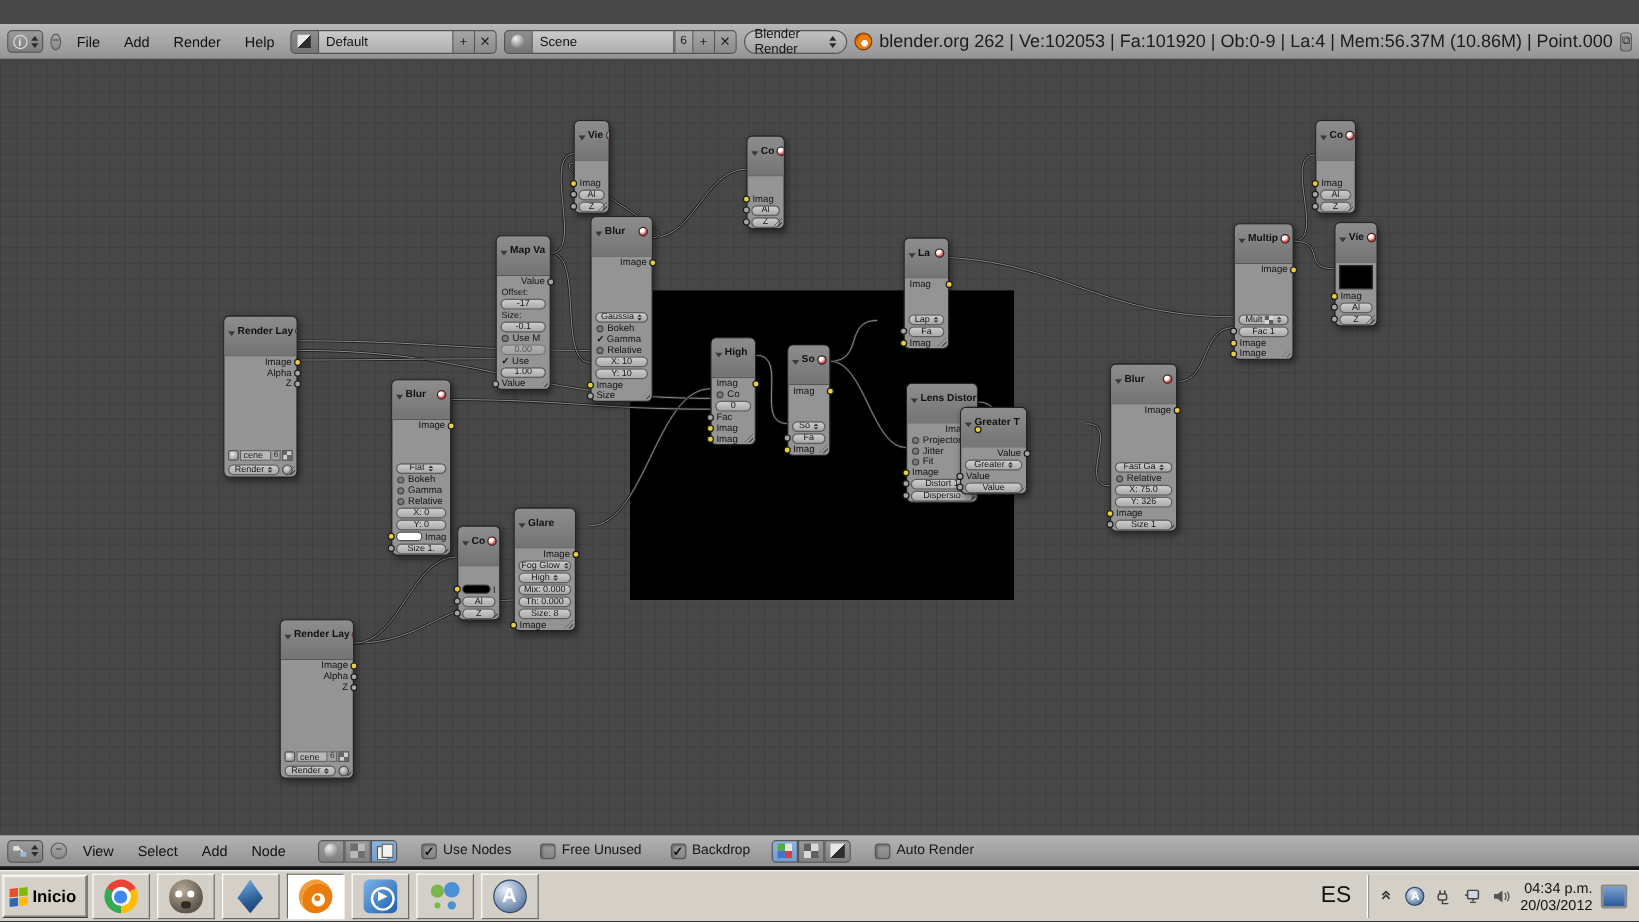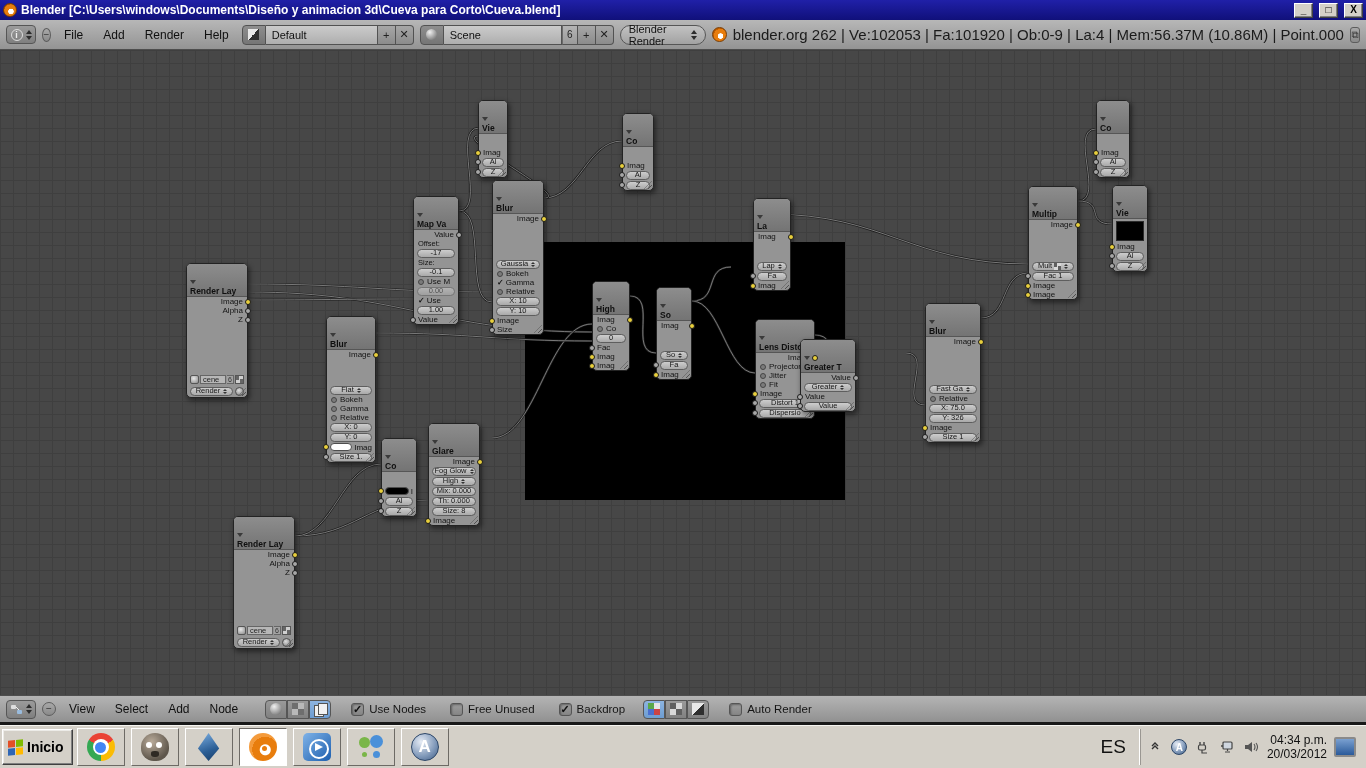--- a/index.html
+++ b/index.html
@@ -54,21 +54,21 @@
     background-image:linear-gradient(#3f3f3f 1px,transparent 1px),linear-gradient(90deg,#3f3f3f 1px,transparent 1px);
     background-size:13px 13px;overflow:hidden;}
   .backdrop{position:absolute;background:#000;}
   svg.wires{position:absolute;left:0;top:0;pointer-events:none;}
 
   
   .node{position:absolute;background:#949494;border:1px solid #232323;border-radius:5px;box-shadow:1.5px 2.5px 5px rgba(0,0,0,.45);color:#141414;}
   .node::after{content:"";position:absolute;right:1px;bottom:1px;width:8px;height:8px;
     background:repeating-linear-gradient(135deg,transparent 0 2px,#515151 2px 3px);
     clip-path:polygon(100% 0,100% 100%,0 100%);}
-  .nhead{height:13px;background:linear-gradient(#8d8d8d,#747474);border-bottom:1px solid #565656;border-radius:4px 4px 0 0;display:flex;align-items:flex-start;padding:16px 3px;gap:2px;font-size:8.5px;font-weight:bold;color:#101010;overflow:hidden;white-space:nowrap;flex-direction:column;}
+  .nhead{height:13px;background:linear-gradient(#8d8d8d,#747474);border-bottom:1px solid #565656;border-radius:4px 4px 0 0;display:flex;align-items:flex-end;padding:16px 3px;gap:2px;font-size:8.5px;font-weight:bold;color:#101010;overflow:hidden;white-space:nowrap;}
   .narrow{width:0;height:0;border-left:3px solid transparent;border-right:3px solid transparent;border-top:4px solid #3a3a3a;flex:none;}
   .nsphere{width:8px;height:8px;border-radius:50%;flex:none;margin-left:auto;background:radial-gradient(circle at 35% 30%,#fff 0 28%,#d05050 65%,#702020);border:0.5px solid #4a2020;}
   .nrow{position:relative;display:flex;align-items:center;padding:0 4px;height:9px;font-size:8px;white-space:nowrap;overflow:visible;}
   .nrow.rt{justify-content:flex-end;}
   .sock{position:absolute;width:6px;height:6px;border-radius:50%;border:1px solid #1c1c1c;top:50%;transform:translateY(-50%);z-index:3;}
   .sock.sr{right:-4px;}
   .sock.sl{left:-4px;}
   .sock.y{background:#e8cf3c;}
   .sock.g{background:#a6a6a6;}
   .frow{height:10px;padding:0 3px;}
@@ -121,27 +121,20 @@
   .ic-msn::before{content:"";position:absolute;left:2px;top:4px;width:11px;height:11px;border-radius:50%;background:#7ab648;box-shadow:0 12px 0 -3px #7ab648;}
   .ic-msn::after{content:"";position:absolute;left:13px;top:2px;width:13px;height:13px;border-radius:50%;background:#4a90d9;box-shadow:0 13px 0 -3px #4a90d9;}
   .ic-alogo{border-radius:50%;background:radial-gradient(circle at 35% 30%,#e6ecf5,#7e97b8 60%,#3c5a82);border:1px solid #2c4668;color:#fff;font-weight:bold;font-size:17px;display:flex;align-items:center;justify-content:center;}
   .ic-alogo-sm{width:16px;height:16px;font-size:10px;}
 </style>
 </head>
 <body>
 
 <div class="screen">
 
-  <div class="titlebar">
-    <span class="blender-mini"></span>
-    <span class="apptitle">Blender [C:\Users\windows\Documents\Diseño y animacion 3d\Cueva para Corto\Cueva.blend]</span>
-    <span class="winbtn">_</span>
-    <span class="winbtn">□</span>
-    <span class="winbtn">X</span>
-  </div>
 
   <div class="bheader">
     <span class="edtype">
       <span class="edicon">
           <span class="infoglyph">i</span>
         </span>
       <span class="caretcol">
           <i class="up"></i>
           <i class="dn"></i>
         </span>

